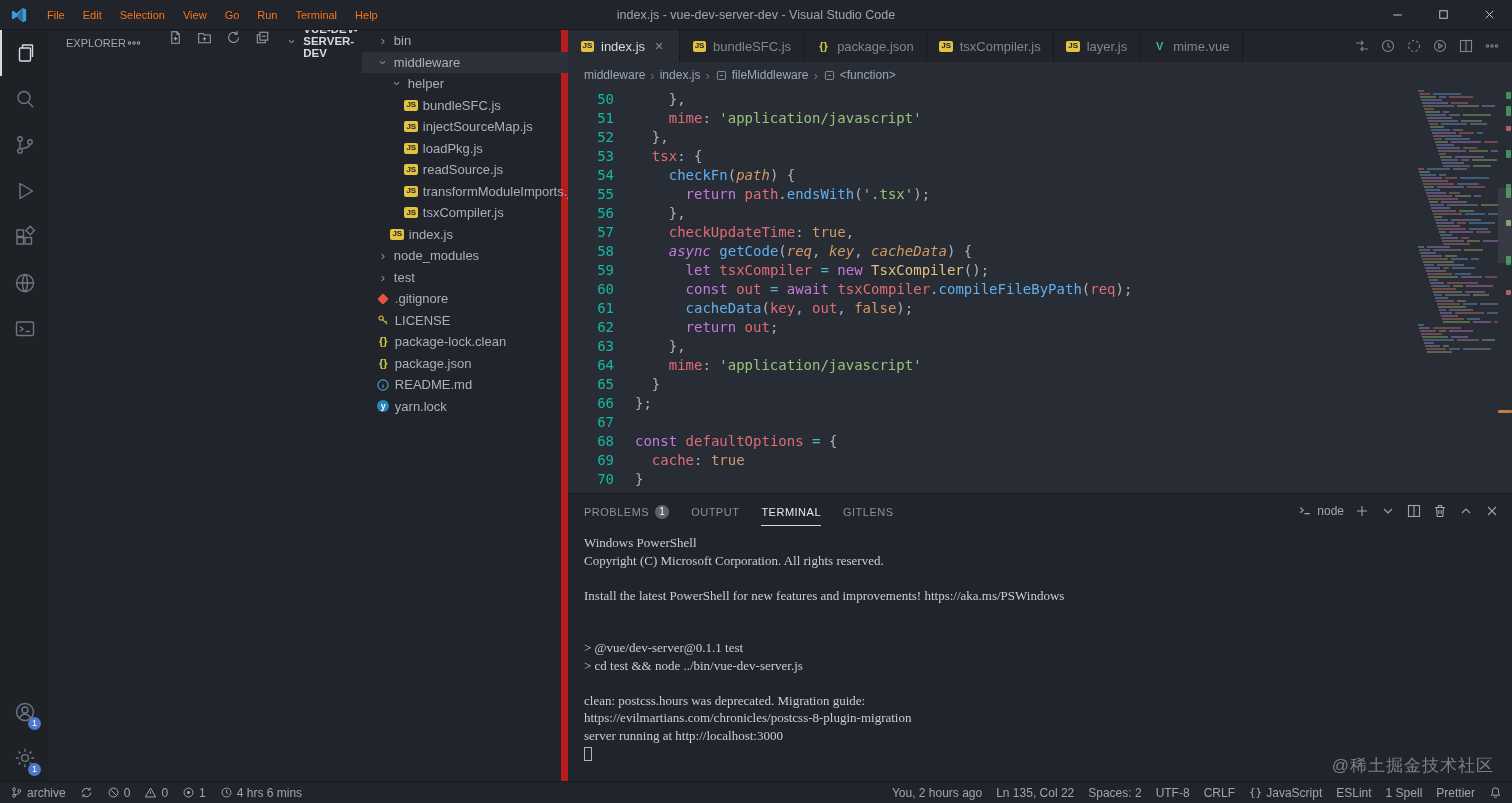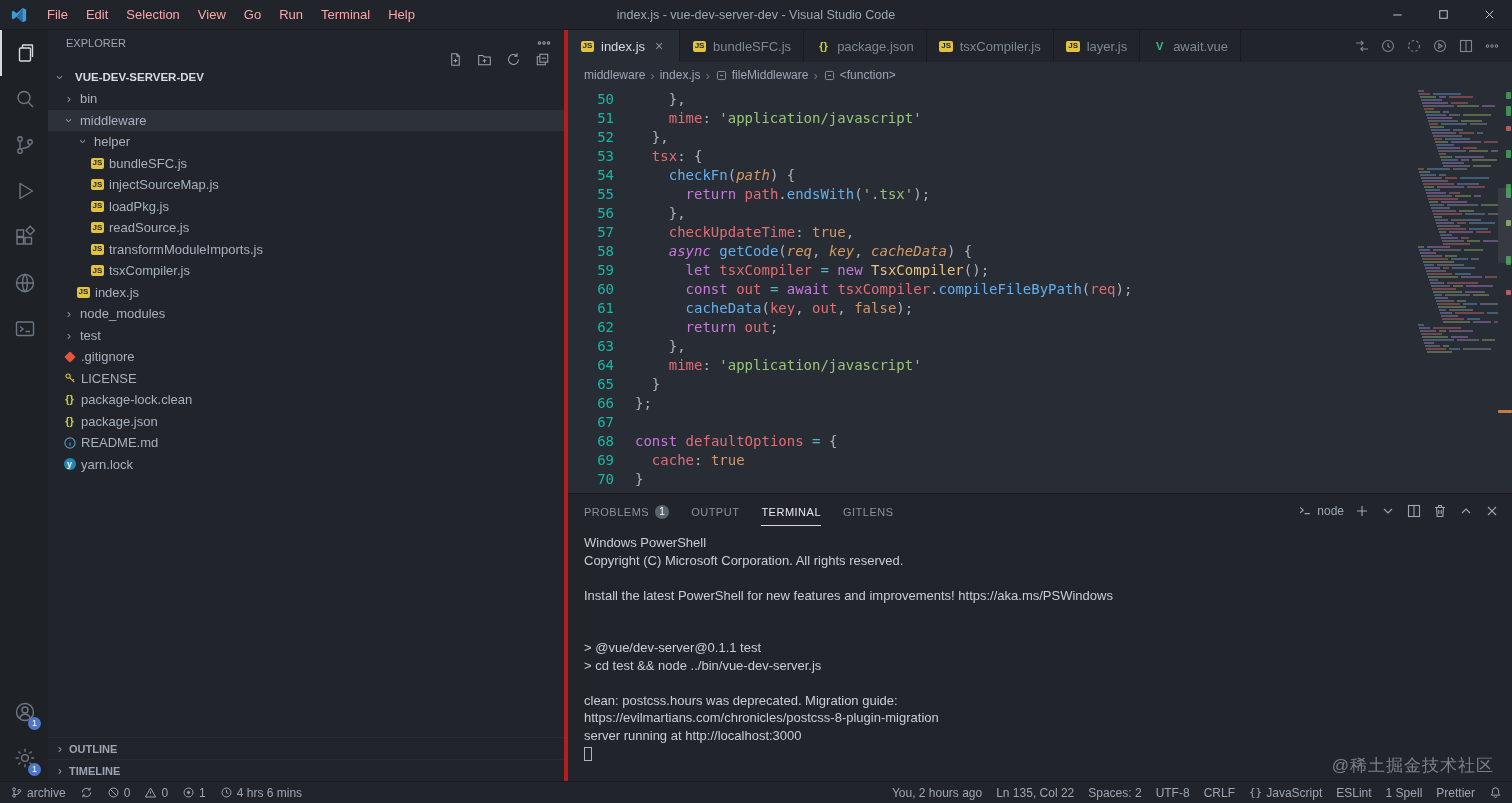--- a/index.html
+++ b/index.html
@@ -5,40 +5,40 @@
   *{box-sizing:border-box;margin:0;padding:0}
   html,body{width:1512px;height:803px;overflow:hidden}
   body{background:#282c34;font-family:"Liberation Sans",sans-serif;color:#abb2bf;position:relative}
   .app{width:1512px;height:803px;display:flex;flex-direction:column;position:relative}
 
   
   .titlebar{height:30px;background:#21252b;display:flex;align-items:center;position:relative;flex:none;border-bottom:1px solid #181a1f}
   .vs-logo{width:18px;height:18px;margin:0 10px 0 10px;flex:none}
   .vs-logo svg{width:100%;height:100%}
   .menubar{display:flex;align-items:center;z-index:2}
-  .menu-item{padding:0 9px;font-size:13px;color:#fca5a5;line-height:30px;cursor:default}
+  .menu-item{padding:0 9px;font-size:11px;color:#f97316;line-height:30px;cursor:default}
   .wtitle{position:absolute;left:0;right:0;text-align:center;font-size:12.5px;color:#9da5b4;line-height:30px;pointer-events:none}
   .wctrl{margin-left:auto;display:flex;z-index:2}
   .wbtn{width:46px;height:30px;display:flex;align-items:center;justify-content:center;color:#c8ccd4}
   .wbtn svg{width:15px;height:15px;fill:none;stroke:currentColor;stroke-width:1}
 
   
   .main{flex:1;display:flex;min-height:0}
 
   
   .activitybar{width:48px;background:#1e2227;display:flex;flex-direction:column;flex:none}
   .act-item{height:46px;display:flex;align-items:center;justify-content:center;color:#6f7683;position:relative;border-left:2px solid transparent}
   .act-item.active{color:#d7dae0;border-left:2px solid #d7dae0}
   .icon24{width:24px;height:24px;display:inline-block}
   .icon24 svg{width:100%;height:100%;fill:none;stroke:currentColor;stroke-width:1.4}
   .act-spacer{flex:1}
   .abadge{position:absolute;right:7px;bottom:5px;min-width:13px;height:13px;border-radius:8px;background:#4d78cc;color:#fff;font-size:9px;line-height:13px;text-align:center;padding:0 2px}
 
   
-  .sidebar{width:520px;background:#21252b;border-right:4px solid #b91c1c;display:flex;flex-direction:column;flex:none}
+  .sidebar{width:520px;background:#21252b;border-right:7px solid #b91c1c;display:flex;flex-direction:row;flex:none}
   .sb-head{height:22px;display:flex;align-items:center;justify-content:space-between;padding:4px 12px 0 18px;font-size:11px;color:#9da5b4}
   .icon16{width:16px;height:16px;display:inline-block;color:#9aa1ad}
   .icon16 svg{width:100%;height:100%;fill:none;stroke:currentColor;stroke-width:1.1}
   .sb-toolbar{height:14px;display:flex;justify-content:flex-end;gap:14px;padding:0 14px;align-items:center}
   .sb-toolbar .icon16{width:15px;height:15px}
   .sb-root{height:22px;display:flex;align-items:center;gap:8px;padding-left:5px;font-size:11.5px;font-weight:bold;color:#d7dae0;cursor:pointer}
   .chev{display:inline-block;width:14px;text-align:center;color:#8a919e;font-size:13px;font-weight:normal}
   .rot{transform:rotate(90deg)}
   .tree{flex:none}
   .tree-row{height:21.5px;display:flex;align-items:center;gap:4px;font-size:13px;color:#a8b0bd;cursor:pointer;white-space:nowrap}
@@ -93,21 +93,21 @@
   .ptabs{display:flex;align-items:center;gap:22px}
   .ptab{font-size:11px;letter-spacing:.5px;color:#8a919e;display:flex;align-items:center;gap:6px;cursor:pointer;padding:9px 0 7px;border-bottom:1px solid transparent}
   .ptab.active{color:#e6e8ec;border-bottom:1px solid #d7dae0}
   .pbadge{background:#5c6370;color:#fff;border-radius:9px;font-size:10px;line-height:14px;min-width:14px;text-align:center;padding:0 4px;letter-spacing:0}
   .pright{margin-left:auto;display:flex;align-items:center;gap:10px;color:#9da5b4}
   .shell{display:flex;align-items:center;gap:5px;font-size:12px;cursor:pointer}
   .icon14{width:14px;height:14px;display:inline-block}
   .icon14 svg{width:100%;height:100%;fill:none;stroke:currentColor;stroke-width:1.2}
   #pactions{display:flex;align-items:center;gap:10px}
   #pactions .icon16{color:#9da5b4}
-  .terminal{flex:1;padding:6px 0 0 16px;font-family:Liberation Sans, sans-serif;font-size:13px;line-height:17.5px;overflow:hidden}
+  .terminal{flex:1;padding:6px 0 0 16px;font-family:Liberation Serif, serif;font-size:13px;line-height:17.5px;overflow:hidden}
   .tm-row{height:17.5px;white-space:pre}
   .tm-t{color:#c9ccd3}.tm-cmd{color:#e5c07b}
   .tm-cursor{display:inline-block;width:8px;height:14px;border:1px solid #aeb4bd;vertical-align:middle}
 
   
   .statusbar{height:22px;background:#21252b;border-top:1px solid #181a1f;display:flex;align-items:center;padding:0 10px;font-size:12px;color:#9da5b4;flex:none}
   .sb-left{display:flex;align-items:center;gap:14px}
   .sb-right{margin-left:auto;display:flex;align-items:center;gap:14px}
   .status-item{display:flex;align-items:center;gap:4px;cursor:pointer;white-space:nowrap}
   .status-item .icon14{width:13px;height:13px}
@@ -403,21 +403,21 @@
             <div class="tab">
               <span class="ficon">
                 <span class="fjs">JS</span>
               </span>
               <span>layer.js</span>
             </div>
             <div class="tab">
               <span class="ficon">
                 <span class="fvue">V</span>
               </span>
-              <span>await.vue</span>
+              <span>mime.vue</span>
             </div>
           </div>
         <div class="editor-actions" id="editoractions">
             <span class="icon16"><svg viewBox="0 0 16 16">
                 <path d="M2 5h7M7 2.8L9.2 5 7 7.2"></path>
                 <path d="M14 11H7M9 8.8L6.8 11 9 13.2"></path>
               </svg></span>
             <span class="icon16"><svg viewBox="0 0 16 16">
                 <circle cx="8" cy="8" r="5.5"></circle>
                 <path d="M8 5v3.2l2.2 1.3"></path>

